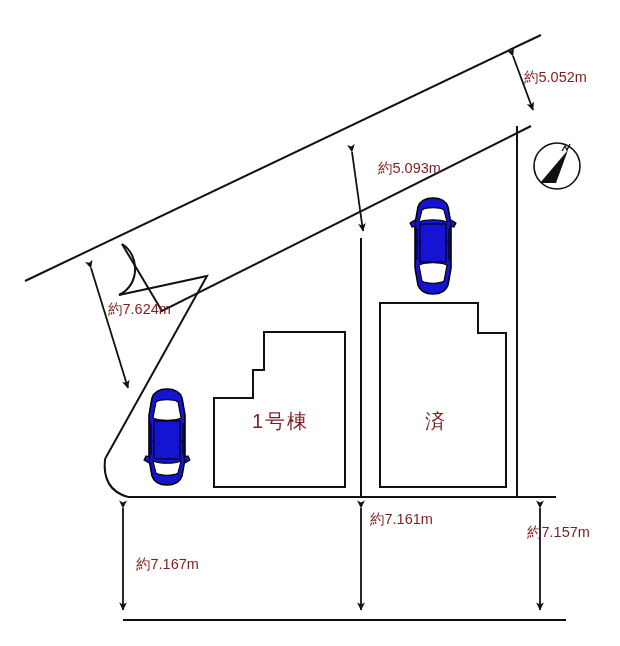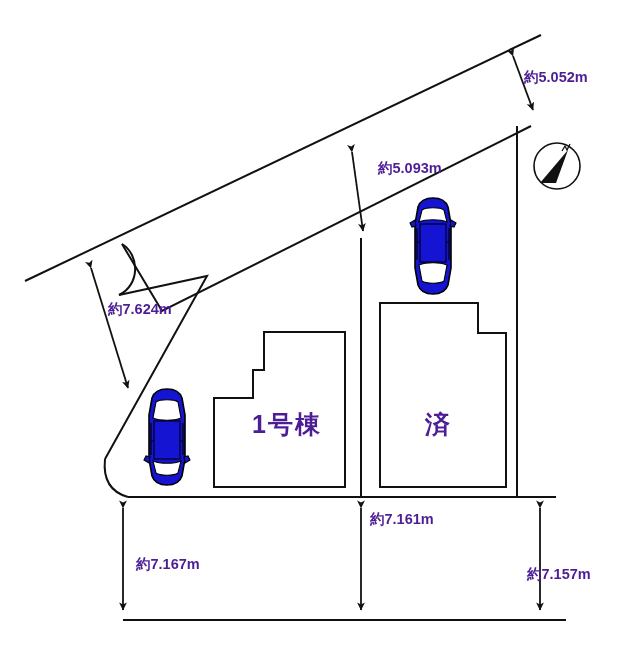--- a/index.html
+++ b/index.html
@@ -1,21 +1,21 @@
 <!DOCTYPE html>
 <html><head>
 <meta charset="utf-8">
 <style>
   html,body{margin:0;padding:0;background:#ffffff;}
   body{width:620px;height:646px;overflow:hidden;font-family:"Liberation Sans","DejaVu Sans",sans-serif;}
   #stage{position:relative;width:620px;height:646px;background:#fff;}
   #stage svg{position:absolute;left:0;top:0;}
-  .lbl{position:absolute;white-space:nowrap;color:#4c1d95;font-family:"Liberation Sans","DejaVu Sans",sans-serif;font-weight:bold;}
+  .lbl{position:absolute;white-space:nowrap;color:#7f1d1d;font-family:"Liberation Sans","DejaVu Sans",sans-serif;}
   .dim{font-size:14.5px;letter-spacing:0px;}
-  .bldg{font-size:25px;letter-spacing:2px;}
+  .bldg{font-size:20px;letter-spacing:2px;}
 </style>
 </head>
 <body>
 
 <div id="stage">
 
   <svg width="620" height="646" viewBox="0 0 620 646">
     <defs>
       <marker id="ah" markerWidth="9" markerHeight="9" refX="7.6" refY="4.5" orient="auto" markerUnits="userSpaceOnUse">
         <path d="M0,0.6 L8,4.5 L0,8.4 L2,4.5 Z" fill="#111"></path>
@@ -104,19 +104,19 @@
   <div class="lbl dim" style="left:524px;top:68px;">約5.052m</div>
 
   <div class="lbl dim" style="left:362px;top:159px;margin-left:16px;">約5.093m</div>
 
   <div class="lbl dim" style="left:108px;top:300px;">約7.624m</div>
 
   <div class="lbl dim" style="left:136px;top:555px;">約7.167m</div>
 
   <div class="lbl dim" style="left:370px;top:510px;">約7.161m</div>
 
-  <div class="lbl dim" style="left:527px;top:565px;">約7.157m</div>
+  <div class="lbl dim" style="left:527px;top:523px;">約7.157m</div>
 
   <div class="lbl bldg" style="left:252px;top:408px;">1号棟</div>
 
   <div class="lbl bldg" style="left:425px;top:408px;">済</div>
 
 </div>
 
 </body></html>

